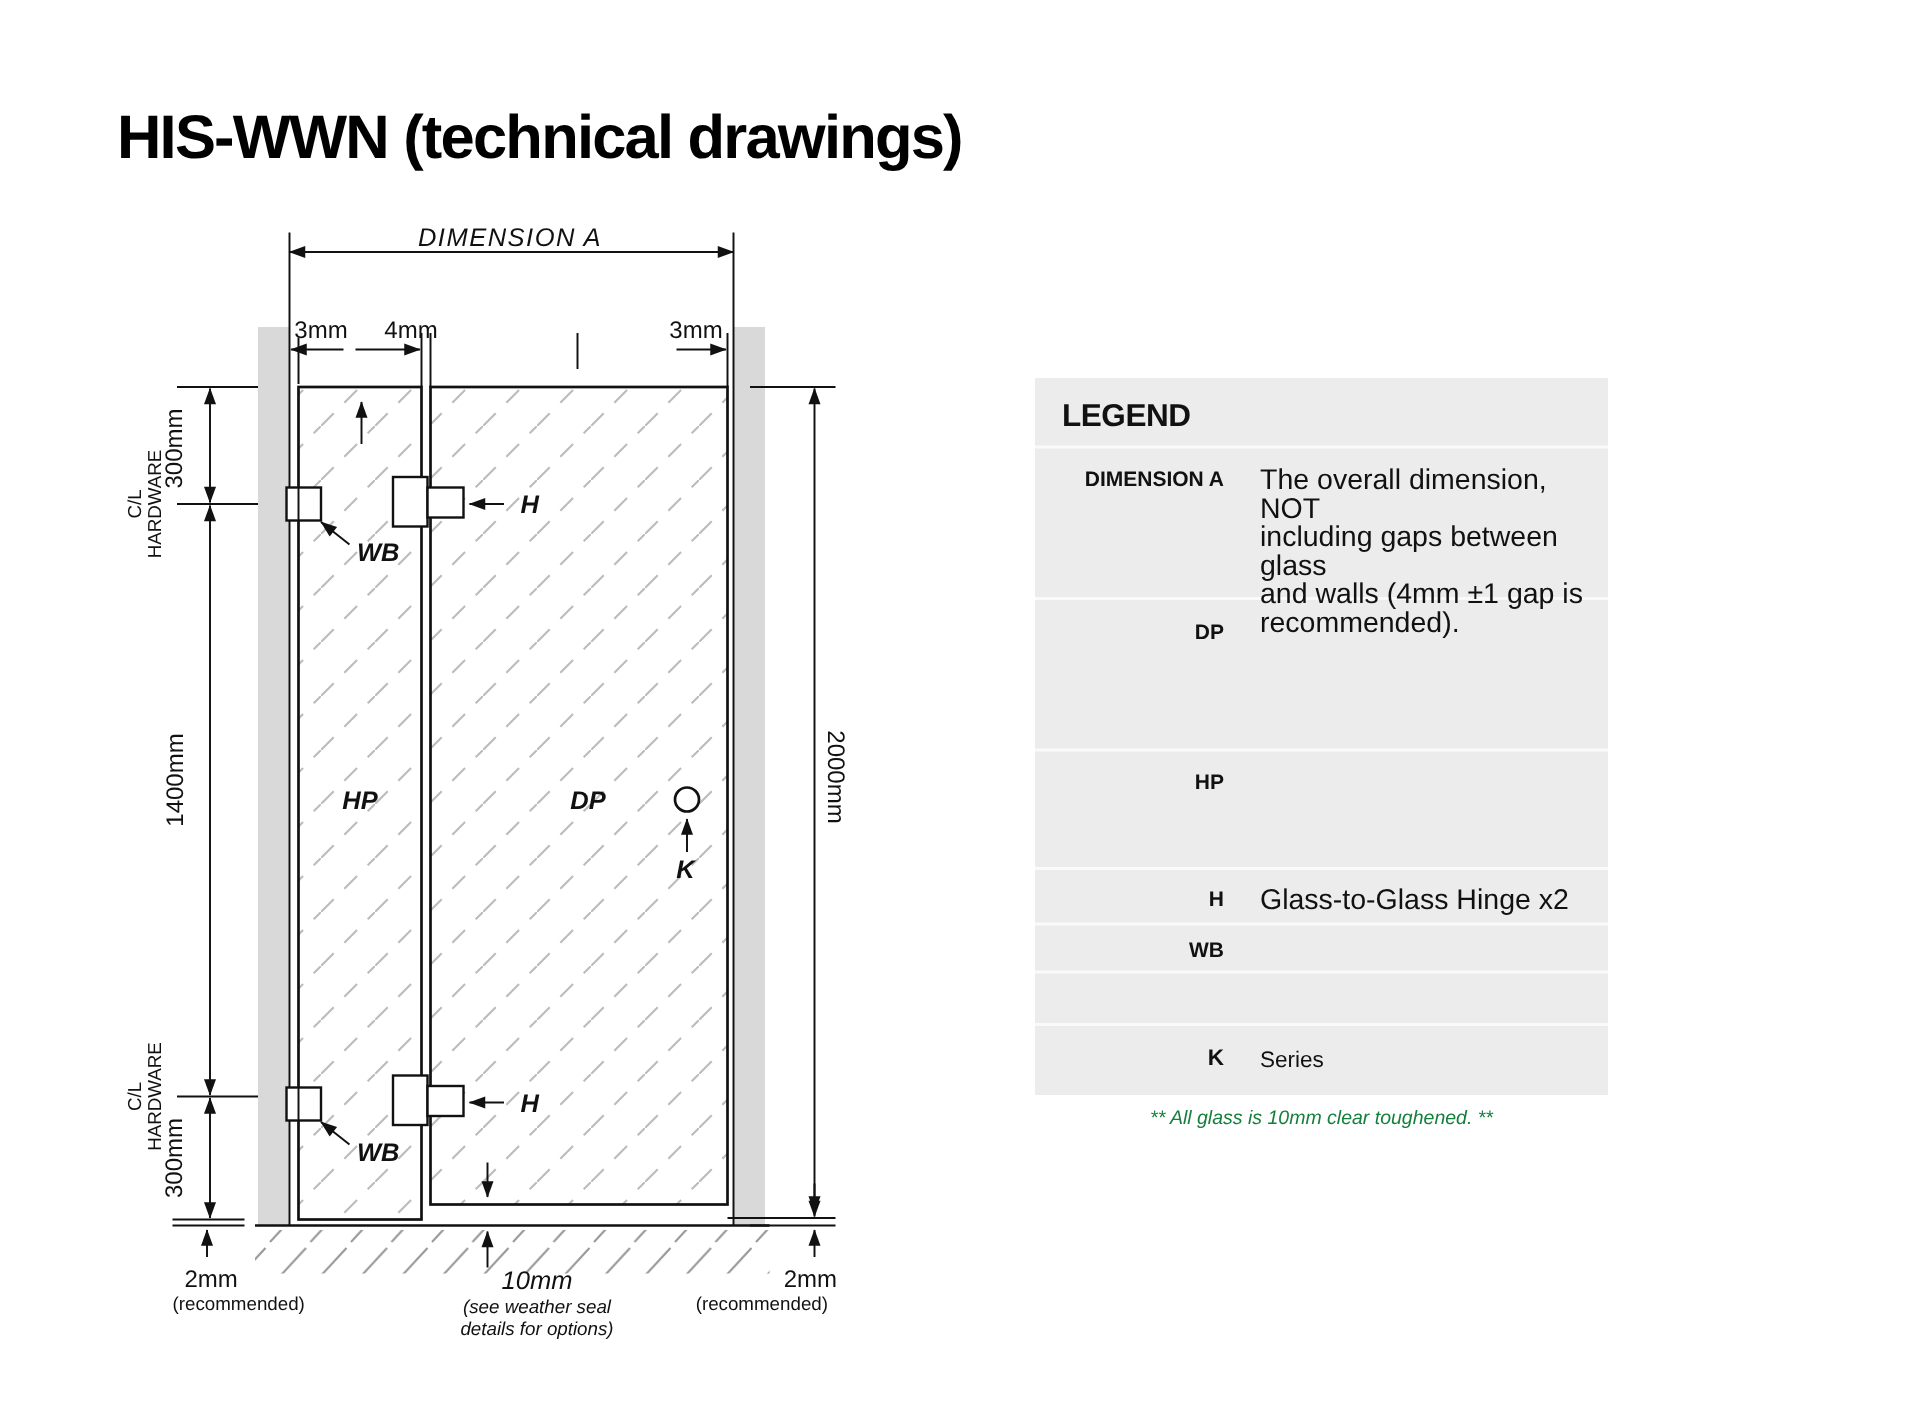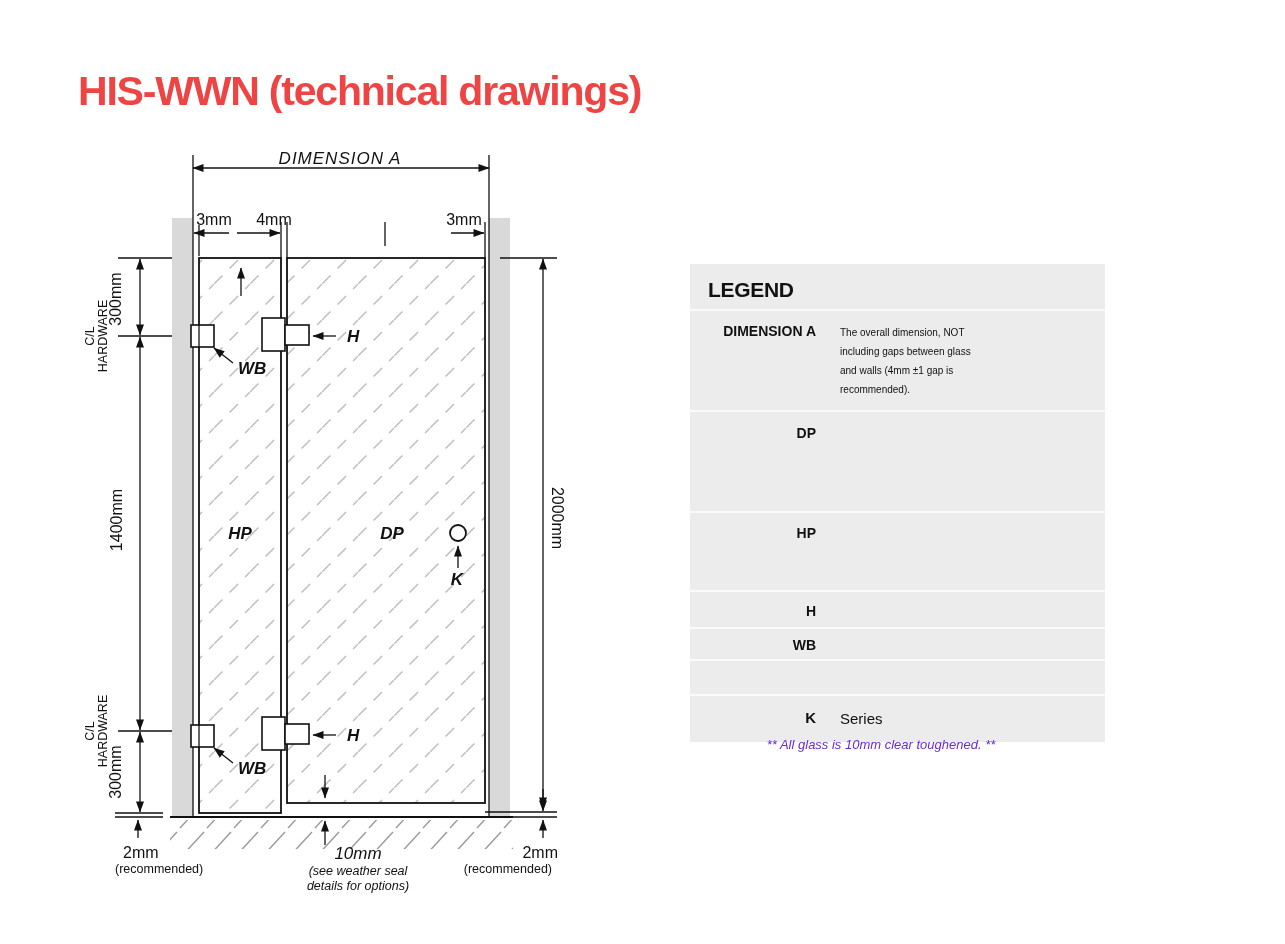--- a/index.html
+++ b/index.html
@@ -2,58 +2,58 @@
 <html><head>
 <meta charset="utf-8">
 <style>
   html,body{margin:0;padding:0;}
   body{
     width:1285px;height:944px;position:relative;background:#ffffff;
     font-family:"Liberation Sans",sans-serif;color:#111;overflow:hidden;
   }
   .page-title{
     position:absolute;left:78px;top:68px;
-    font-size:41px;font-weight:bold;letter-spacing:-1.2px;color:#ef4444;
+    font-size:41px;font-weight:bold;letter-spacing:-1.2px;color:#000000;
     white-space:nowrap;
   }
   
   .drawing-wrap{position:absolute;left:70px;top:140px;width:610px;height:780px;}
   svg text{font-family:"Liberation Sans",sans-serif;fill:#111;}
   .t-dim{font-size:16px;}
   .t-sm{font-size:12.5px;}
   .t-it{font-style:italic;}
   .t-note{font-size:12.5px;}
   .t-lbl{font-size:17px;font-weight:bold;font-style:italic;}
   .t-da{font-size:17px;font-style:italic;letter-spacing:1px;}
   .ln{stroke:#111;stroke-width:1.3;fill:none;}
   .ln2{stroke:#111;stroke-width:1.8;fill:none;}
   
   .legend{
-    position:absolute;left:690px;top:264px;width:415px;height:478px;
+    position:absolute;left:690px;top:252px;width:382px;height:478px;
     background:#ececec;box-sizing:border-box;
   }
   .legend-title{
     height:45px;box-sizing:border-box;padding:14px 0 0 18px;
     font-size:21px;font-weight:bold;letter-spacing:-0.3px;
   }
   .lg-row{
     display:flex;box-sizing:border-box;border-top:2px solid #fafafa;
   }
   .lg-key{
     width:126px;flex:0 0 126px;text-align:right;font-weight:bold;font-size:14px;
   }
   .lg-desc{
-    margin-left:24px;font-size:10px;line-height:19px;white-space:pre-line;
+    margin-left:24px;font-size:19px;line-height:19px;white-space:pre-line;
     width:232px;
   }
   .lg-row.nowrap .lg-desc{white-space:nowrap;width:auto;overflow:visible;}
   .lg-row.bigger .lg-key,.lg-row.bigger .lg-desc{font-size:15px;}
   .legend-footnote{
     position:absolute;left:690px;top:737px;width:382px;text-align:center;
-    font-size:13px;font-style:italic;color:#6d28d9;
+    font-size:13px;font-style:italic;color:#15803d;
   }
 </style>
 </head>
 <body>
 
 <div class="page-title">HIS-WWN (technical drawings)</div>
 
 <div class="drawing-wrap">
 <svg width="610" height="780" viewBox="0 0 610 780" xmlns="http://www.w3.org/2000/svg">
   <defs>
@@ -202,20 +202,21 @@
   <div class="lg-row" style="height:101px;padding-top:13px">
     <div class="lg-key">DP</div>
   </div>
 
   <div class="lg-row" style="height:79px;padding-top:12px">
     <div class="lg-key">HP</div>
   </div>
 
   <div class="lg-row" style="height:37px;padding-top:11px">
     <div class="lg-key">H</div>
+    <div class="lg-desc">Glass-to-Glass Hinge x2</div>
   </div>
 
   <div class="lg-row nowrap" style="height:32px;padding-top:8px">
     <div class="lg-key">WB</div>
   </div>
 
   <div class="lg-row" style="height:35px">
     <div class="lg-key"></div>
     <div class="lg-desc"></div>
   </div>

